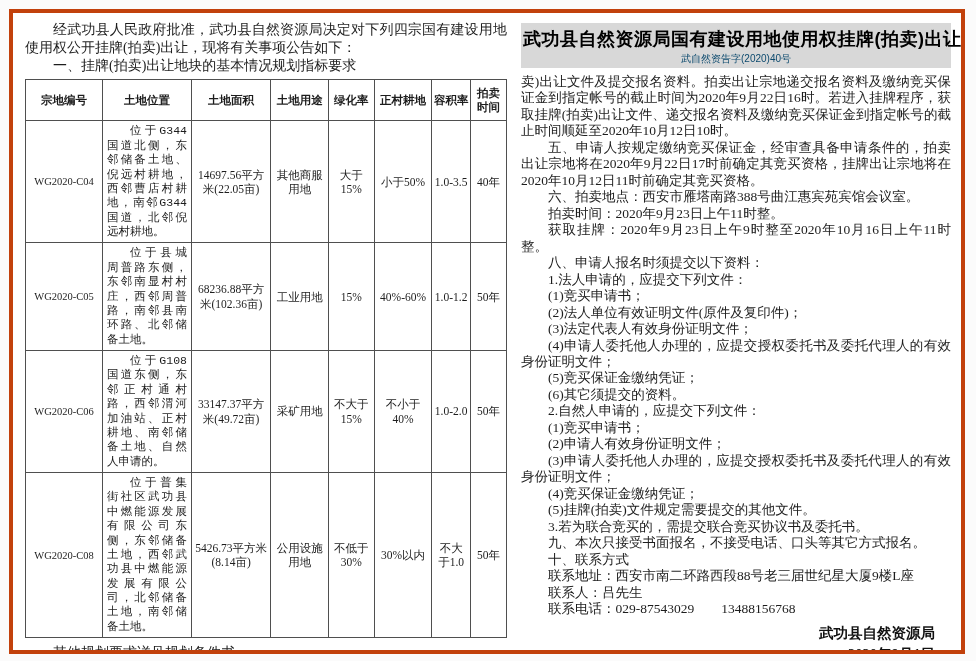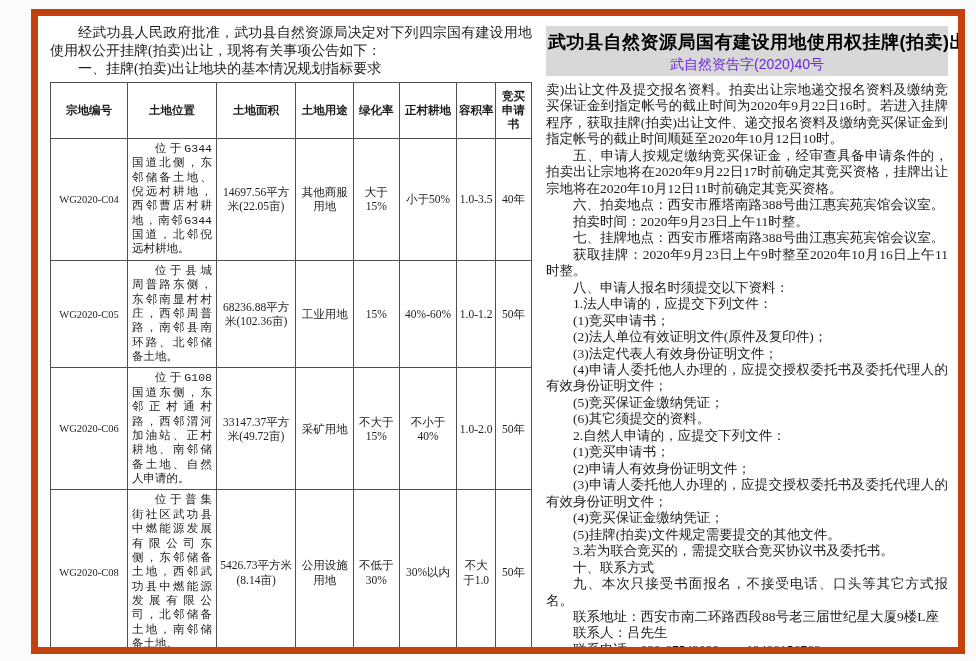--- a/index.html
+++ b/index.html
@@ -4,26 +4,25 @@
 <style>
   html,body{margin:0;padding:0;background:#fbfbfb;}
   body{
     width:976px;height:661px;position:relative;overflow:hidden;
     font-family:"Liberation Serif","DejaVu Serif",serif;
     color:#1d1d1d;
   }
   .frame{
     box-sizing:border-box;
     position:absolute;left:9px;top:9px;right:11px;bottom:7px;
-    border:7px solid #c2410c;
+    border:4px solid #c2410c;
     padding:8px 10px 4px 12px;
     display:flex;gap:14px;
     background:#fff;
     overflow:hidden;
-    margin-left:22px;
   }
   .col{min-width:0;}
   .col-left{width:482px;flex:none;display:flex;flex-direction:column;}
   .col-right{flex:1;display:flex;flex-direction:column;}
   p.para{
     margin:0;font-size:14px;line-height:1.28;
     text-align:justify;text-indent:2em;white-space:pre-wrap;
   }
   .col-right p.para{font-size:13.5px;line-height:1.22;}
   p.para.no-indent{text-indent:0;}
@@ -33,21 +32,21 @@
     padding:5px 2px 3px 2px;
     margin:2px 0 6px 0;
   }
   .title-text{
     font-family:"Liberation Sans","DejaVu Sans",sans-serif;
     font-weight:bold;font-size:18px;line-height:1.25;color:#000;
     letter-spacing:0.5px;white-space:nowrap;
   }
   .doc-number{
     font-family:"Liberation Sans","DejaVu Sans",sans-serif;
-    font-size:14px;line-height:1.25;color:#6d28d9;margin-top:2px;
+    font-size:10px;line-height:1.25;color:#0c4a6e;margin-top:2px;
   }
   table.parcel-table{
     width:100%;border-collapse:collapse;table-layout:fixed;
     margin:4px 0 6px 0;
     border-radius:30px;
   }
   .parcel-table th,.parcel-table td{
     border:1px solid #4f4f4f;
     padding:2px 2px;
     text-align:center;vertical-align:middle;
@@ -92,21 +91,21 @@
       </colgroup>
       <thead>
         <tr>
           <th>宗地编号</th>
           <th>土地位置</th>
           <th>土地面积</th>
           <th>土地用途</th>
           <th>绿化率</th>
           <th>正村耕地</th>
           <th>容积率</th>
-          <th>竞买申请书</th>
+          <th>拍卖时间</th>
         </tr>
       </thead>
       <tbody>
         <tr>
           <td class="cell-id">WG2020-C04</td>
           <td class="cell-loc">位于G344国道北侧，东邻储备土地、倪远村耕地，西邻曹店村耕地，南邻G344国道，北邻倪远村耕地。</td>
           <td>14697.56平方米(22.05亩)</td>
           <td>其他商服用地</td>
           <td>大于15%</td>
           <td>小于50%</td>
@@ -153,39 +152,38 @@
   <div class="col col-right">
     <div class="title-block">
       <div class="title-text">武功县自然资源局国有建设用地使用权挂牌(拍卖)出让公告</div>
       <div class="doc-number">武自然资告字(2020)40号</div>
     </div>
 
     <p class="para no-indent">卖)出让文件及提交报名资料。拍卖出让宗地递交报名资料及缴纳竞买保证金到指定帐号的截止时间为2020年9月22日16时。若进入挂牌程序，获取挂牌(拍卖)出让文件、递交报名资料及缴纳竞买保证金到指定帐号的截止时间顺延至2020年10月12日10时。</p>
     <p class="para">五、申请人按规定缴纳竞买保证金，经审查具备申请条件的，拍卖出让宗地将在2020年9月22日17时前确定其竞买资格，挂牌出让宗地将在2020年10月12日11时前确定其竞买资格。</p>
     <p class="para">六、拍卖地点：西安市雁塔南路388号曲江惠宾苑宾馆会议室。</p>
     <p class="para">拍卖时间：2020年9月23日上午11时整。</p>
-    <p class="para">七、挂牌地点：西安市雁塔南路388号曲江惠宾苑宾馆会议室。</p>
     <p class="para">获取挂牌：2020年9月23日上午9时整至2020年10月16日上午11时整。</p>
     <p class="para">八、申请人报名时须提交以下资料：</p>
     <p class="para">1.法人申请的，应提交下列文件：</p>
     <p class="para">(1)竞买申请书；</p>
     <p class="para">(2)法人单位有效证明文件(原件及复印件)；</p>
     <p class="para">(3)法定代表人有效身份证明文件；</p>
     <p class="para">(4)申请人委托他人办理的，应提交授权委托书及委托代理人的有效身份证明文件；</p>
     <p class="para">(5)竞买保证金缴纳凭证；</p>
     <p class="para">(6)其它须提交的资料。</p>
     <p class="para">2.自然人申请的，应提交下列文件：</p>
     <p class="para">(1)竞买申请书；</p>
     <p class="para">(2)申请人有效身份证明文件；</p>
     <p class="para">(3)申请人委托他人办理的，应提交授权委托书及委托代理人的有效身份证明文件；</p>
     <p class="para">(4)竞买保证金缴纳凭证；</p>
     <p class="para">(5)挂牌(拍卖)文件规定需要提交的其他文件。</p>
     <p class="para">3.若为联合竞买的，需提交联合竞买协议书及委托书。</p>
+    <p class="para">九、本次只接受书面报名，不接受电话、口头等其它方式报名。</p>
     <p class="para">十、联系方式</p>
-    <p class="para">九、本次只接受书面报名，不接受电话、口头等其它方式报名。</p>
     <p class="para">联系地址：西安市南二环路西段88号老三届世纪星大厦9楼L座</p>
     <p class="para">联系人：吕先生</p>
     <p class="para">联系电话：029-87543029        13488156768</p>
 
     <div class="signature">
       <span class="sig-line">武功县自然资源局</span>
       <span class="sig-line">2020年9月1日</span>
     </div>
   </div>
 

